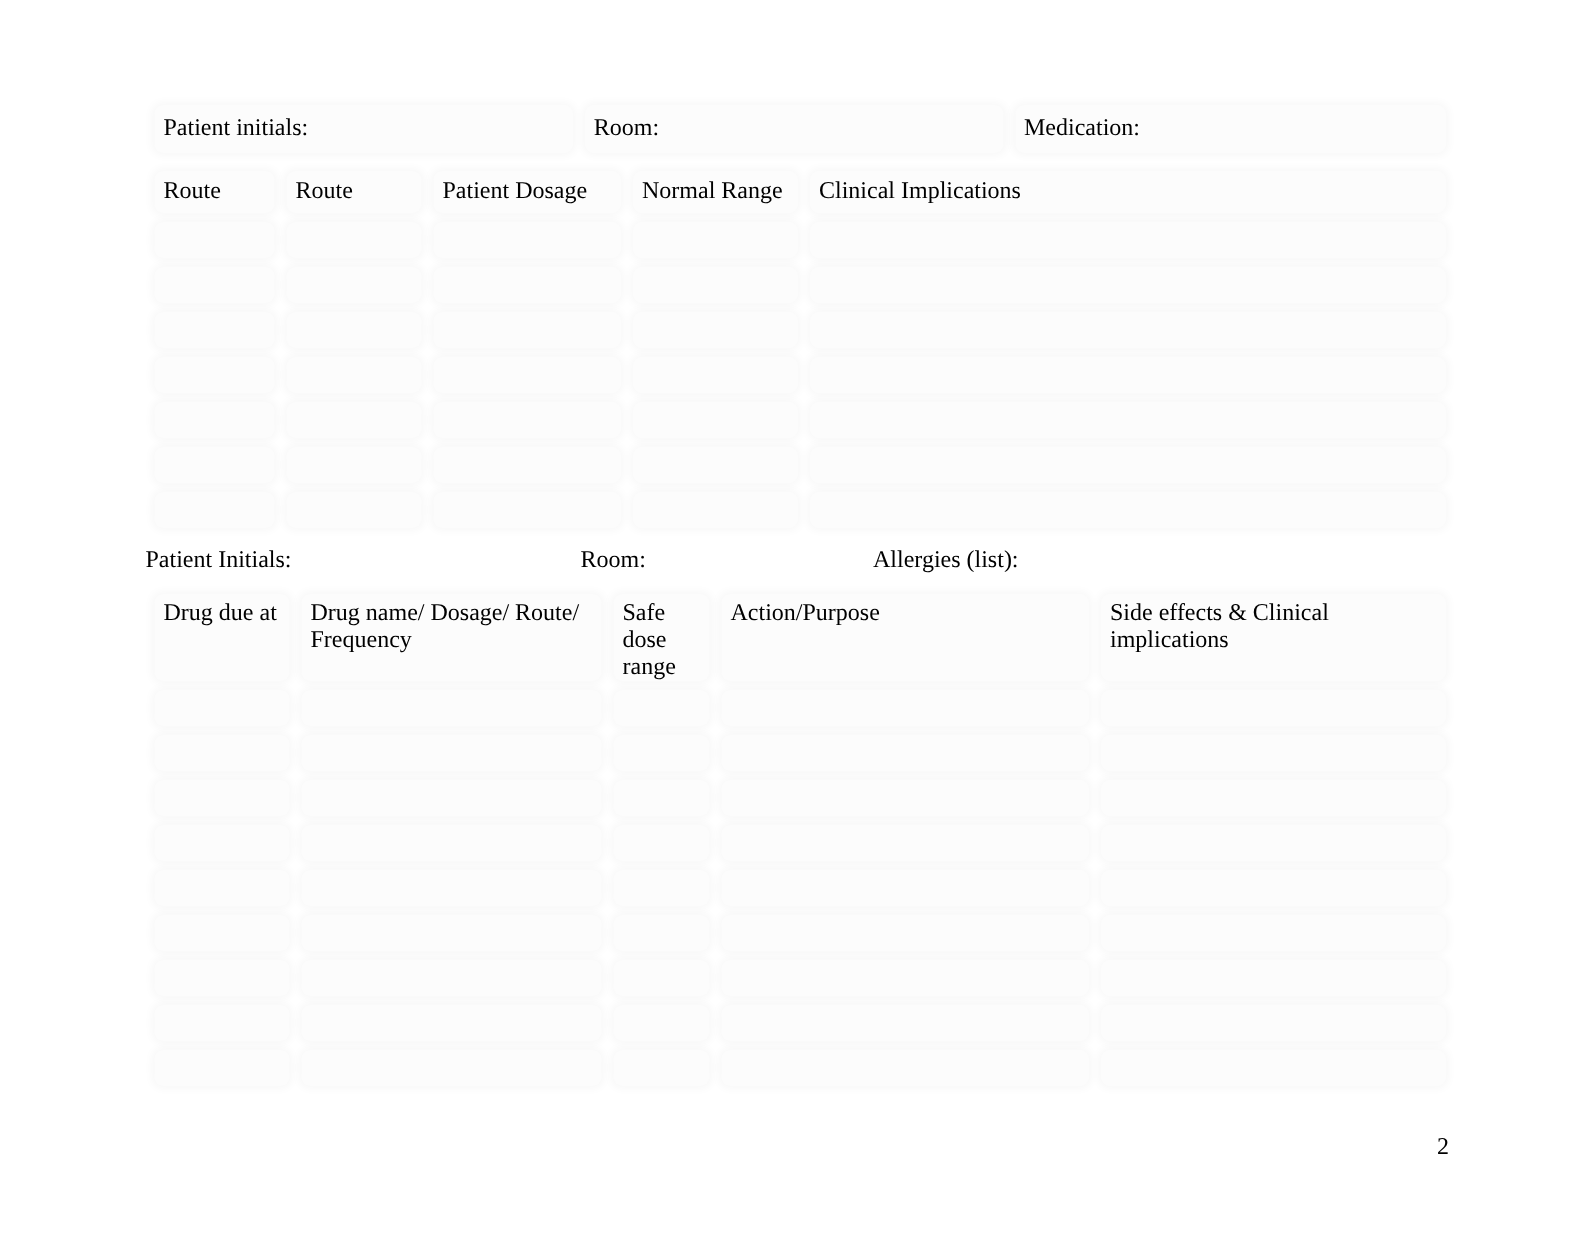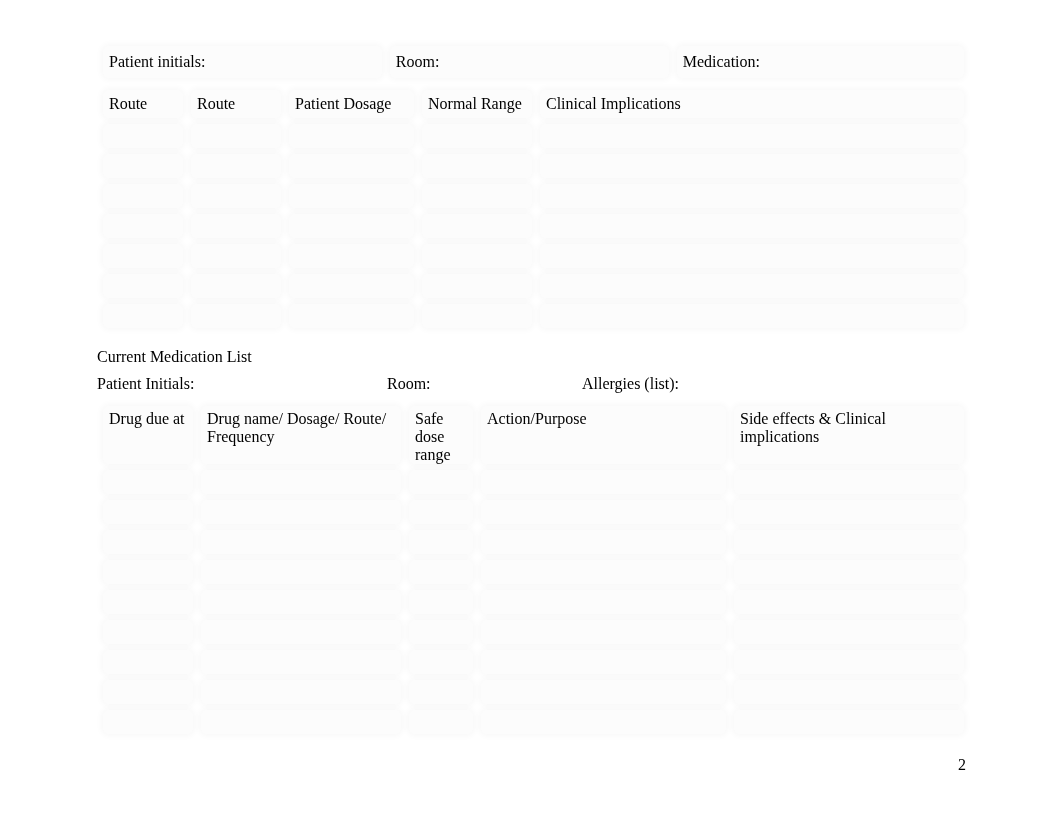--- a/index.html
+++ b/index.html
@@ -7,20 +7,21 @@
       width: 1062px;
       height: 822px;
       background: #ffffff;
       font-family: "Times New Roman", Times, serif;
       font-size: 16px;
       color: #000;
       position: relative;
     }
     .page-wrap {
       padding: 40px 90px 0 95px;
+      margin-top: 24px;
     }
 
     
     table {
       border-collapse: separate;
       border-spacing: 8px 6px;
       width: 100%;
       table-layout: fixed;
     }
     td, th {
@@ -151,21 +152,20 @@
         <tr>
           <td></td>
           <td></td>
           <td></td>
           <td></td>
           <td></td>
         </tr>
       </tbody>
   </table>
 
-  <div class="section-title">Current Medication List</div>
 
   <table class="pi-table" style="border-spacing:0; margin-left:2px; width:auto;">
     <tbody>
         <tr>
       <td style="background:transparent;box-shadow:none;width:290px;padding:0;">Patient Initials:</td>
       <td style="background:transparent;box-shadow:none;width:195px;padding:0;">Room:</td>
       <td style="background:transparent;box-shadow:none;width:280px;padding:0;">Allergies (list):</td>
     </tr>
   </tbody>
     </table>

